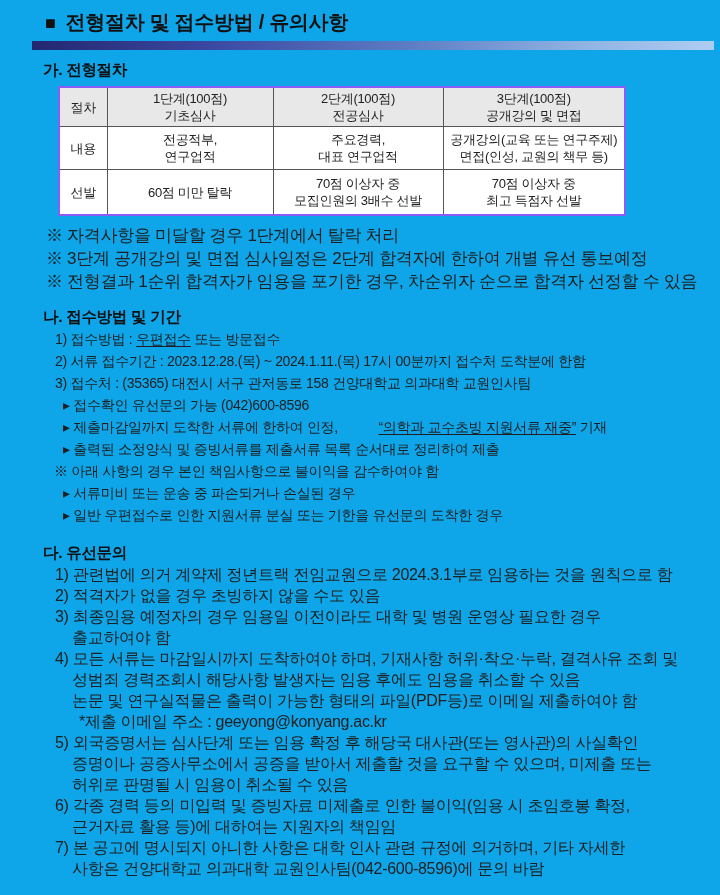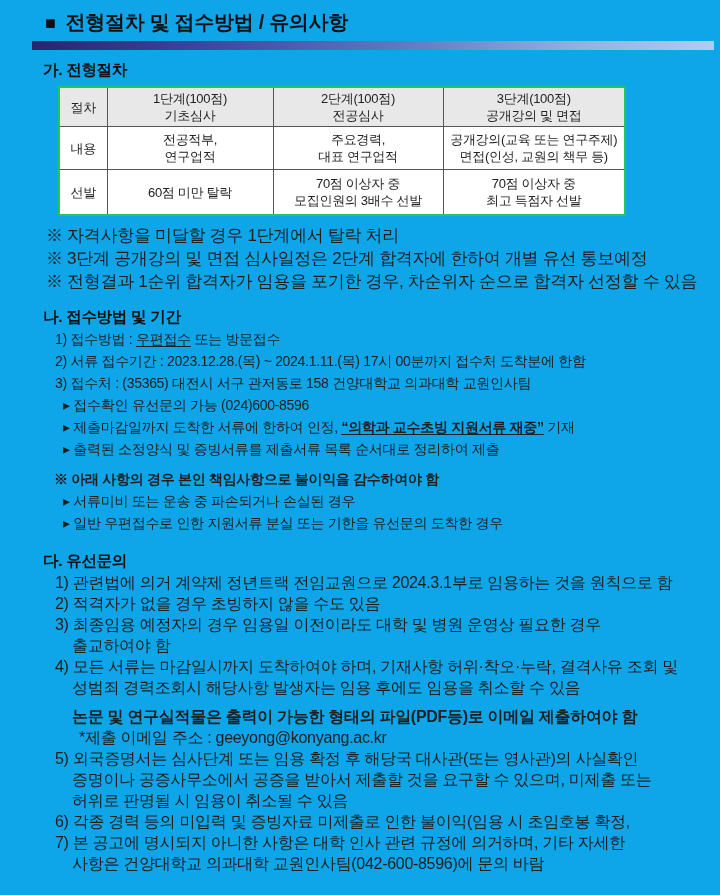--- a/index.html
+++ b/index.html
@@ -46,40 +46,40 @@
   table.proc col.c2{width:170px;}
   table.proc col.c3{width:182px;}
   table.proc th,table.proc td{
     border:1px solid #555;
     text-align:center;vertical-align:middle;
     white-space:pre-line;
     padding:2px 1px;
     font-weight:400;
     color:#222;
   }
-  table.proc{border:2px solid #22c55e;}
+  table.proc{border:2px solid #8b5cf6;}
   table.proc tr.hdr th{background:#e8e8e8;height:34px;}
   table.proc tr.r1 td{height:38px;background:#fff;}
   table.proc tr.r2 td{height:40px;background:#fff;}
   
   .a-notes{margin:8px 0 0 46px;font-size:17px;}
   .a-notes .line{line-height:23px;white-space:nowrap;}
   
   .b-body{margin-top:2px;font-size:14px;}
   .b-body .line{line-height:22px;white-space:nowrap;}
   .c-body{margin-top:2px;font-size:16px;}
   .c-body .line{line-height:21px;white-space:nowrap;}
   .ind-num{margin-left:55px;}
   .ind-sub{margin-left:63px;}
   .ind-warn{margin-left:54px;}
   .ind-cont{margin-left:72px;}
   .ind-email{margin-left:79px;}
-  .bold{font-weight:700;margin-top:8px;}
+  .bold{font-weight:400;}
   .u{text-decoration:underline;text-underline-offset:2px;}
-  .bu{font-weight:700;text-decoration:underline;text-underline-offset:2px;}
+  .bu{font-weight:400;text-decoration:underline;text-underline-offset:2px;margin-left:37px;}
   .mt-b{margin-top:14px;}
   .mt-c{margin-top:17px;}
 </style>
 </head>
 <body>
 
 <div class="page">
 
   <div class="title-row">
     <span class="bullet">■</span><span>전형절차 및 접수방법 / 유의사항</span>
@@ -132,21 +132,21 @@
       <div class="line">※ 전형결과 1순위 합격자가 임용을 포기한 경우, 차순위자 순으로 합격자 선정할 수 있음</div>
     </div>
   </section>
 
   <section>
     <div class="sec-heading mt-b">나. 접수방법 및 기간</div>
     <div class="b-body">
       <div class="line ind-num"><span>1) 접수방법 : </span><span class="u">우편접수</span><span> 또는 방문접수</span></div>
       <div class="line ind-num">2) 서류 접수기간 : 2023.12.28.(목) ~ 2024.1.11.(목) 17시 00분까지 접수처 도착분에 한함</div>
       <div class="line ind-num">3) 접수처 : (35365) 대전시 서구 관저동로 158 건양대학교 의과대학 교원인사팀</div>
-      <div class="line ind-sub">▸ 접수확인 유선문의 가능 (024)600-8596</div>
+      <div class="line ind-sub">▸ 접수확인 유선문의 가능 (042)600-8596</div>
       <div class="line ind-sub"><span>▸ 제출마감일까지 도착한 서류에 한하여 인정, </span><span class="bu">“의학과 교수초빙 지원서류 재중”</span><span> 기재</span></div>
       <div class="line ind-sub">▸ 출력된 소정양식 및 증빙서류를 제출서류 목록 순서대로 정리하여 제출</div>
       <div class="line ind-warn bold">※ 아래 사항의 경우 본인 책임사항으로 불이익을 감수하여야 함</div>
       <div class="line ind-sub">▸ 서류미비 또는 운송 중 파손되거나 손실된 경우</div>
       <div class="line ind-sub">▸ 일반 우편접수로 인한 지원서류 분실 또는 기한을 유선문의 도착한 경우</div>
     </div>
   </section>
 
   <section>
     <div class="sec-heading mt-c">다. 유선문의</div>
@@ -156,18 +156,19 @@
       <div class="line ind-num">3) 최종임용 예정자의 경우 임용일 이전이라도 대학 및 병원 운영상 필요한 경우</div>
       <div class="line ind-cont">출교하여야 함</div>
       <div class="line ind-num">4) 모든 서류는 마감일시까지 도착하여야 하며, 기재사항 허위·착오·누락, 결격사유 조회 및</div>
       <div class="line ind-cont">성범죄 경력조회시 해당사항 발생자는 임용 후에도 임용을 취소할 수 있음</div>
       <div class="line ind-cont bold">논문 및 연구실적물은 출력이 가능한 형태의 파일(PDF등)로 이메일 제출하여야 함</div>
       <div class="line ind-email">*제출 이메일 주소 : geeyong@konyang.ac.kr</div>
       <div class="line ind-num">5) 외국증명서는 심사단계 또는 임용 확정 후 해당국 대사관(또는 영사관)의 사실확인</div>
       <div class="line ind-cont">증명이나 공증사무소에서 공증을 받아서 제출할 것을 요구할 수 있으며, 미제출 또는</div>
       <div class="line ind-cont">허위로 판명될 시 임용이 취소될 수 있음</div>
       <div class="line ind-num">6) 각종 경력 등의 미입력 및 증빙자료 미제출로 인한 불이익(임용 시 초임호봉 확정,</div>
+      <div class="line ind-cont">근거자료 활용 등)에 대하여는 지원자의 책임임</div>
       <div class="line ind-num">7) 본 공고에 명시되지 아니한 사항은 대학 인사 관련 규정에 의거하며, 기타 자세한</div>
       <div class="line ind-cont">사항은 건양대학교 의과대학 교원인사팀(042-600-8596)에 문의 바람</div>
     </div>
   </section>
 
 </div>
 
 </body></html>

